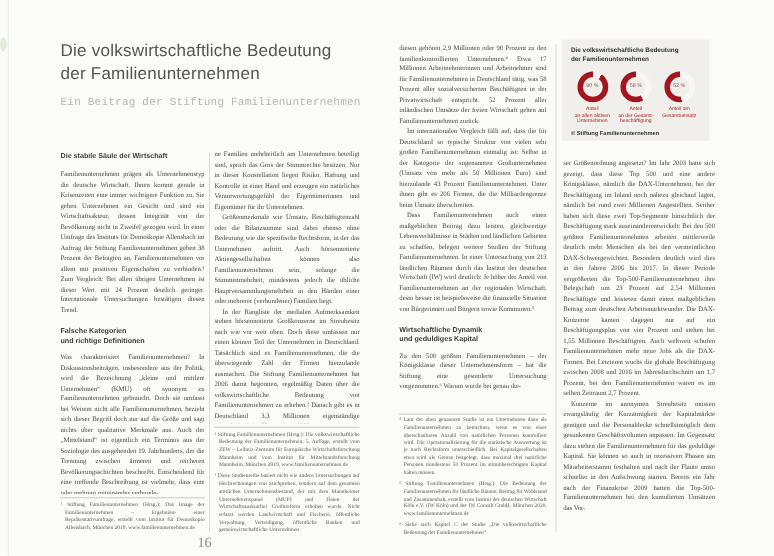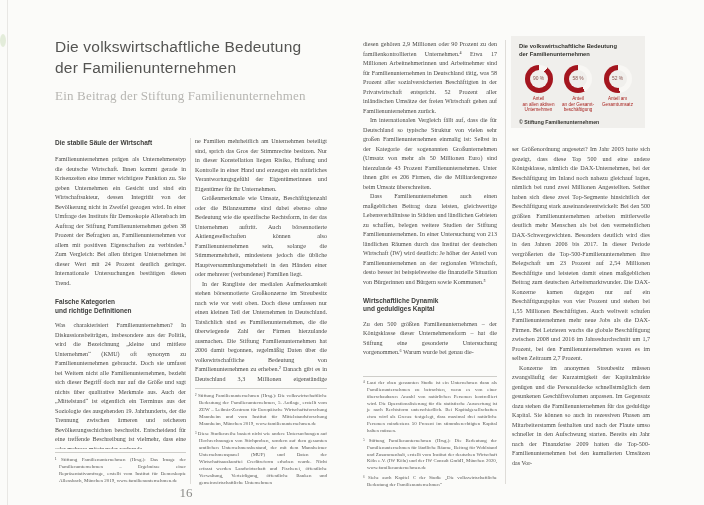--- a/index.html
+++ b/index.html
@@ -11,22 +11,22 @@
   .scan-speck { position:absolute; left:0; top:34px; width:6px; height:13px;
                 background:#dde8d2; border-radius:50% 50% 50% 50%; opacity:.8; }
   .col-divider { position:absolute; width:1px; background:#dedcd8; }
   #div-left  { left:190px; top:138px; height:346px; }
   #div-right { left:505px; top:40px;  height:444px; }
 
   .page-title { position:absolute; left:55px; top:36px;
                 font-family:"Liberation Sans", sans-serif; font-weight:400;
                 font-size:15.5px; line-height:21px; color:#545452; letter-spacing:.2px; }
   .page-subtitle { position:absolute; left:55px; top:88px;
-                   font-family:Liberation Serif, serif;
-                   font-size:13px; color:#b6b5b1; letter-spacing:.2px; }
+                   font-family:Liberation Mono, monospace;
+                   font-size:10px; color:#b6b5b1; letter-spacing:.2px; }
 
   .col { position:absolute; text-align:justify; hyphens:auto;
          font-size:6.1px; line-height:1.56; overflow:hidden; }
   #l-col1 { left:55px;  top:139px; width:131px; height:310px; }
   #l-col2 { left:195px; top:137px; width:132px; height:248px; }
   #r-col1 { left:363px; top:40px;  width:134px; height:334px; }
   #r-col2 { left:512px; top:145px; width:138px; height:338px; }
 
   .col-heading { font-family:"Liberation Sans", sans-serif; font-weight:bold;
                  font-size:6.5px; line-height:1.3; color:#3d3d3b;

